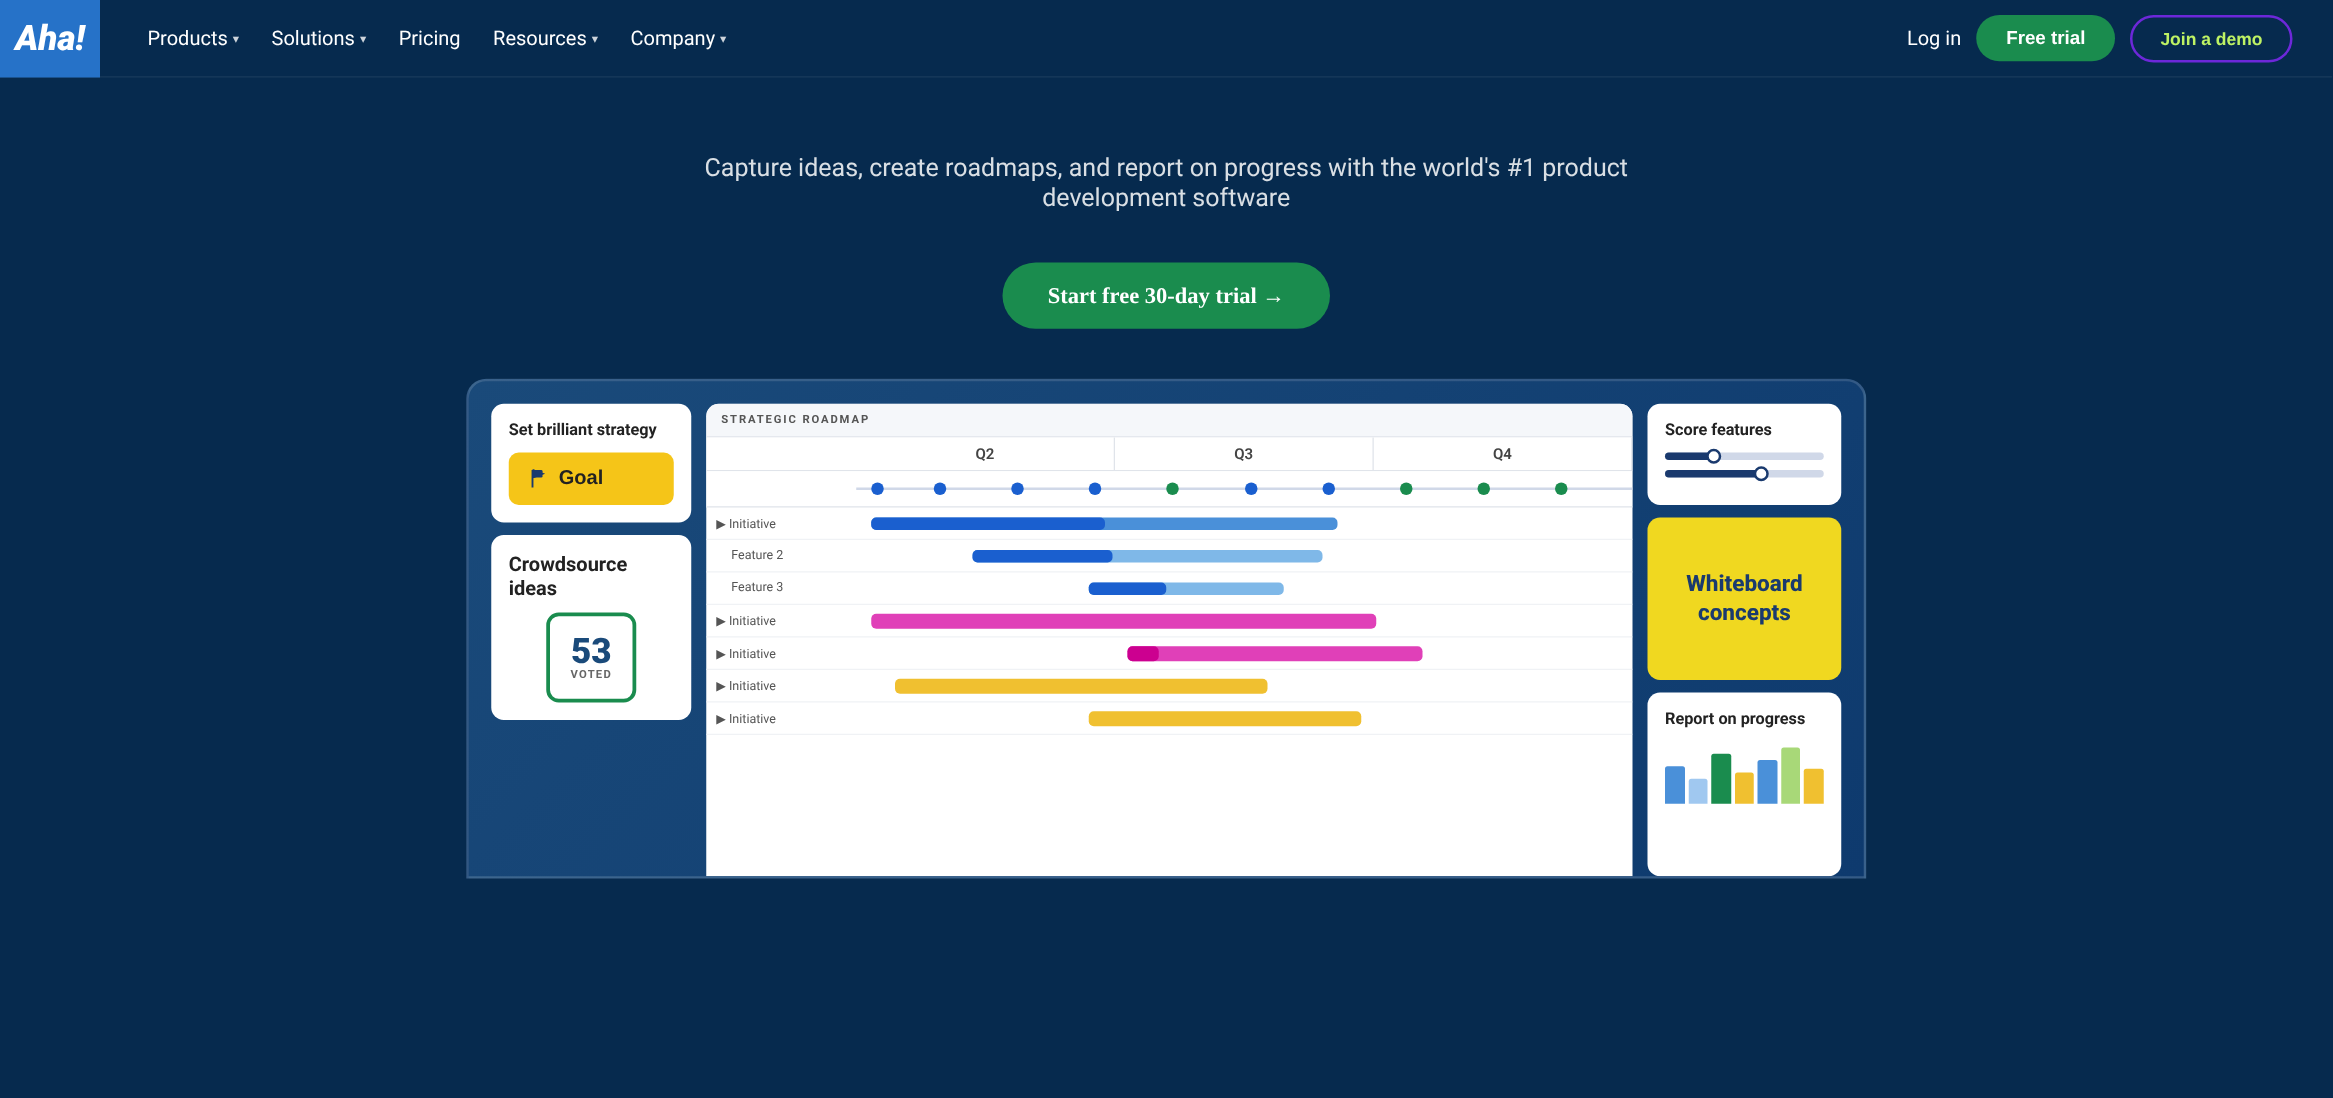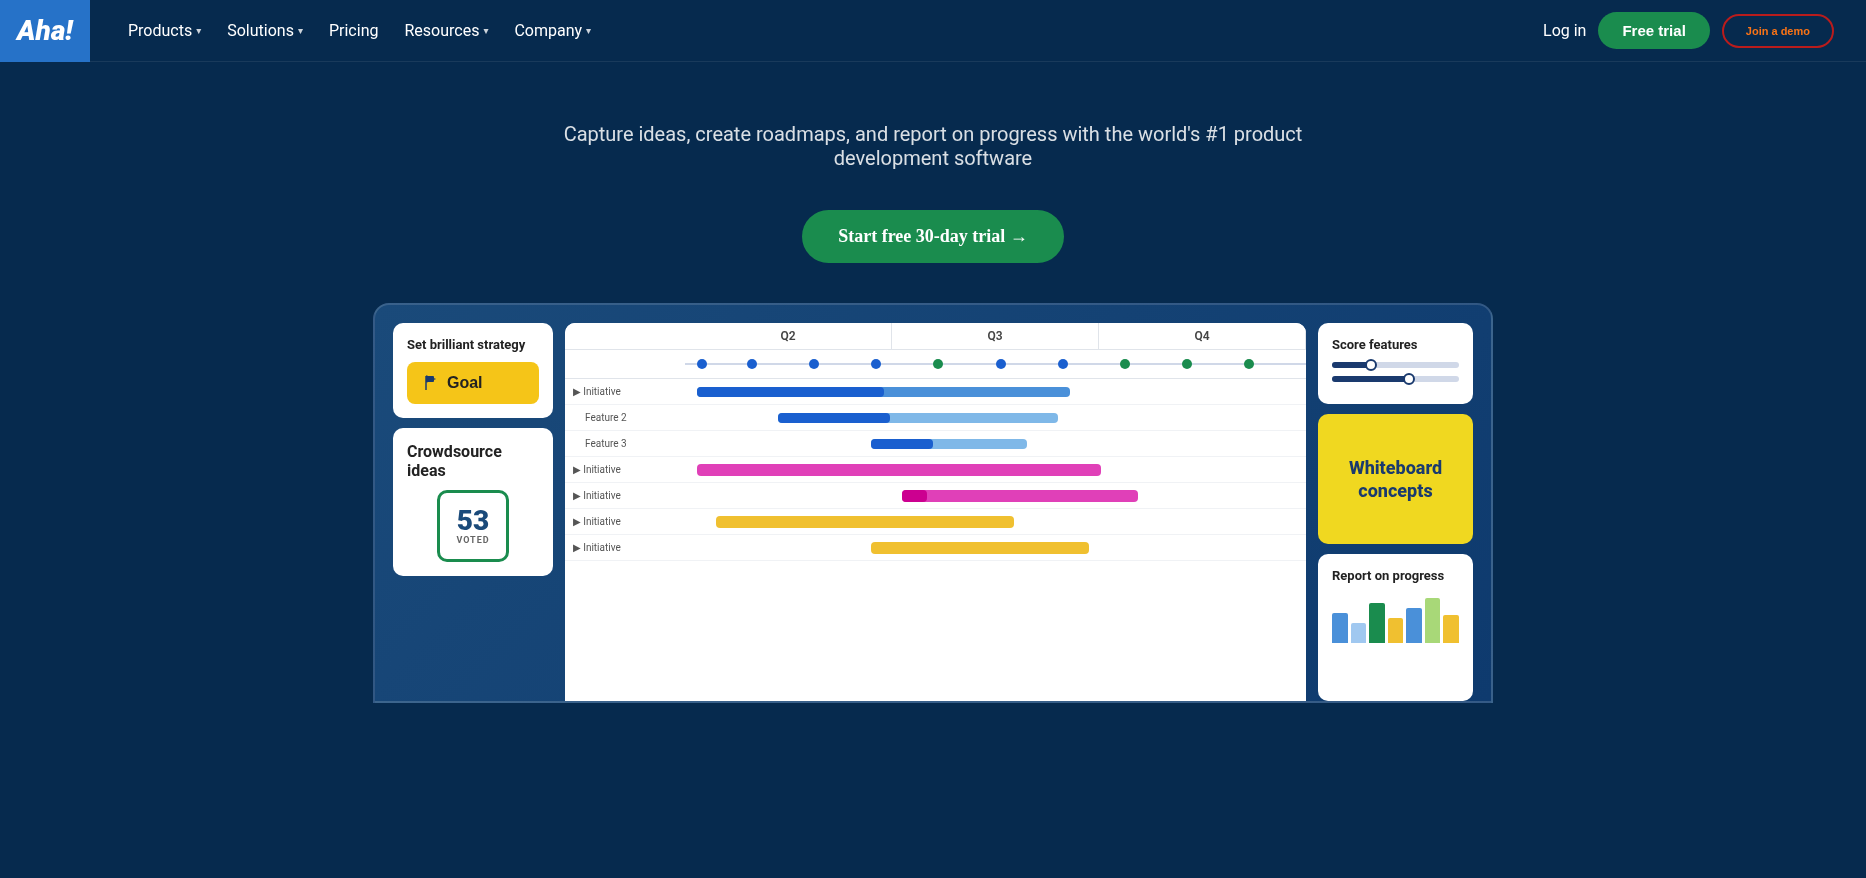--- a/index.html
+++ b/index.html
@@ -20,21 +20,21 @@
       border-bottom: 1px solid rgba(255,255,255,0.08);
       position: relative;
       z-index: 10;
     }
     .nav-logo {
       background: #2672c8;
       color: white;
       font-size: 28px;
       font-weight: 900;
       font-style: italic;
-      width: 90px;
+      width: 80px;
       height: 62px;
       display: flex;
       align-items: center;
       justify-content: center;
       margin-left: -32px;
       margin-right: 28px;
       flex-shrink: 0;
     }
     .nav-links {
       display: flex;
@@ -72,25 +72,25 @@
       color: white;
       border: none;
       border-radius: 999px;
       padding: 10px 24px;
       font-size: 15px;
       font-weight: 600;
       cursor: pointer;
     }
     .btn-join-demo {
       background: transparent;
-      color: #f97316;
-      border: 2px solid #b91c1c;
+      color: #bef264;
+      border: 2px solid #6d28d9;
       border-radius: 999px;
       padding: 9px 22px;
-      font-size: 11px;
+      font-size: 14px;
       font-weight: 600;
       cursor: pointer;
     }
 
     
     .hero {
       text-align: center;
       padding: 60px 20px 40px;
     }
     .hero h1 {
@@ -443,20 +443,23 @@
       <div class="crowdsource-card">
         <div class="crowdsource-title">Crowdsource ideas</div>
         <div class="voted-box">
           <div class="voted-number">53</div>
           <div class="voted-label">VOTED</div>
         </div>
       </div>
     </div>
 
     <div class="panel-center">
+      <div class="roadmap-header">
+        <div class="roadmap-label">STRATEGIC ROADMAP</div>
+      </div>
 
       <div class="roadmap-quarters">
         <div class="roadmap-col-label"></div>
         <div class="roadmap-quarters-cells">
           <div class="quarter-cell">Q2</div>
           <div class="quarter-cell">Q3</div>
           <div class="quarter-cell">Q4</div>
         </div>
       </div>
 

